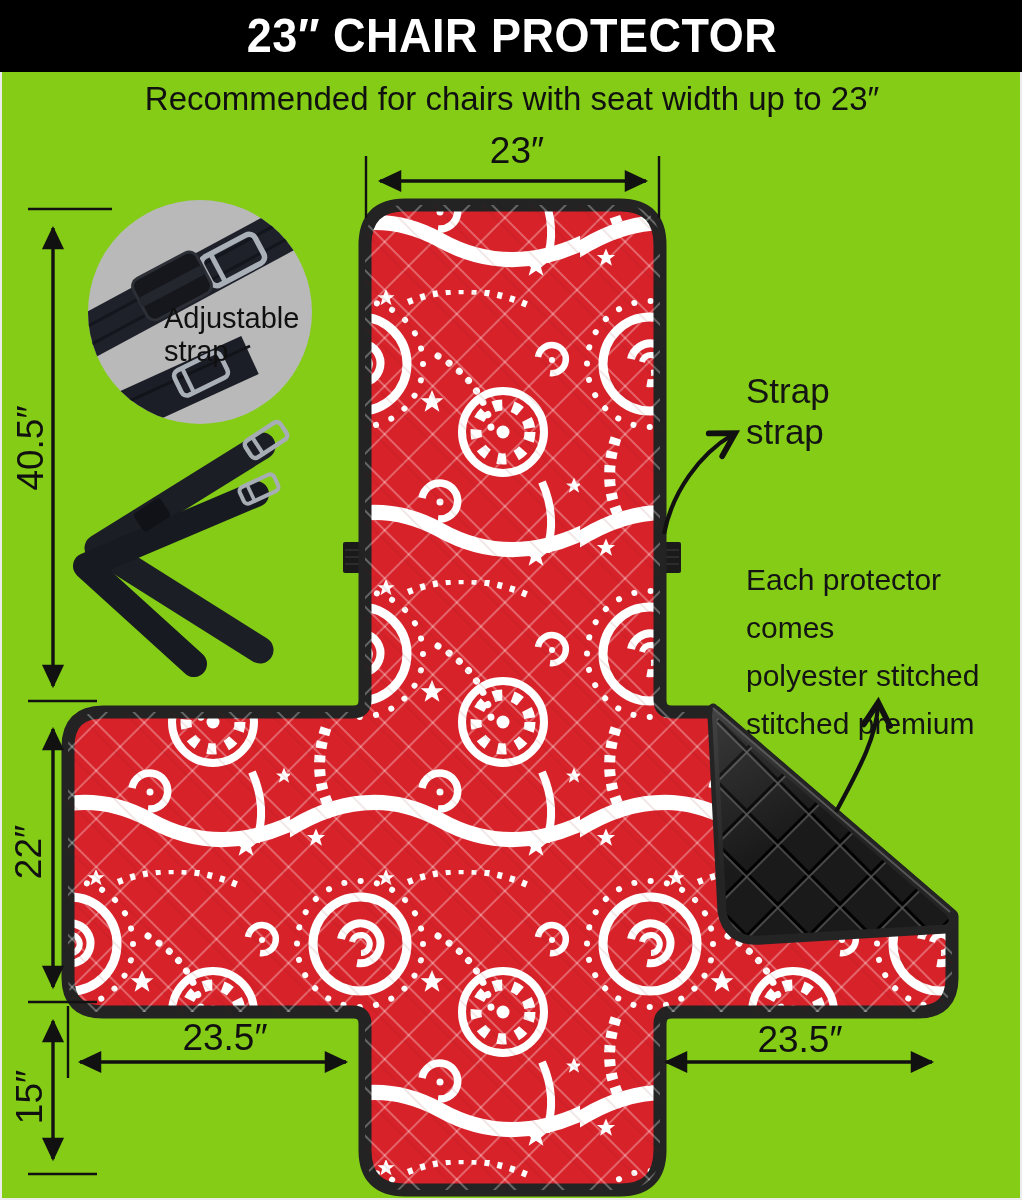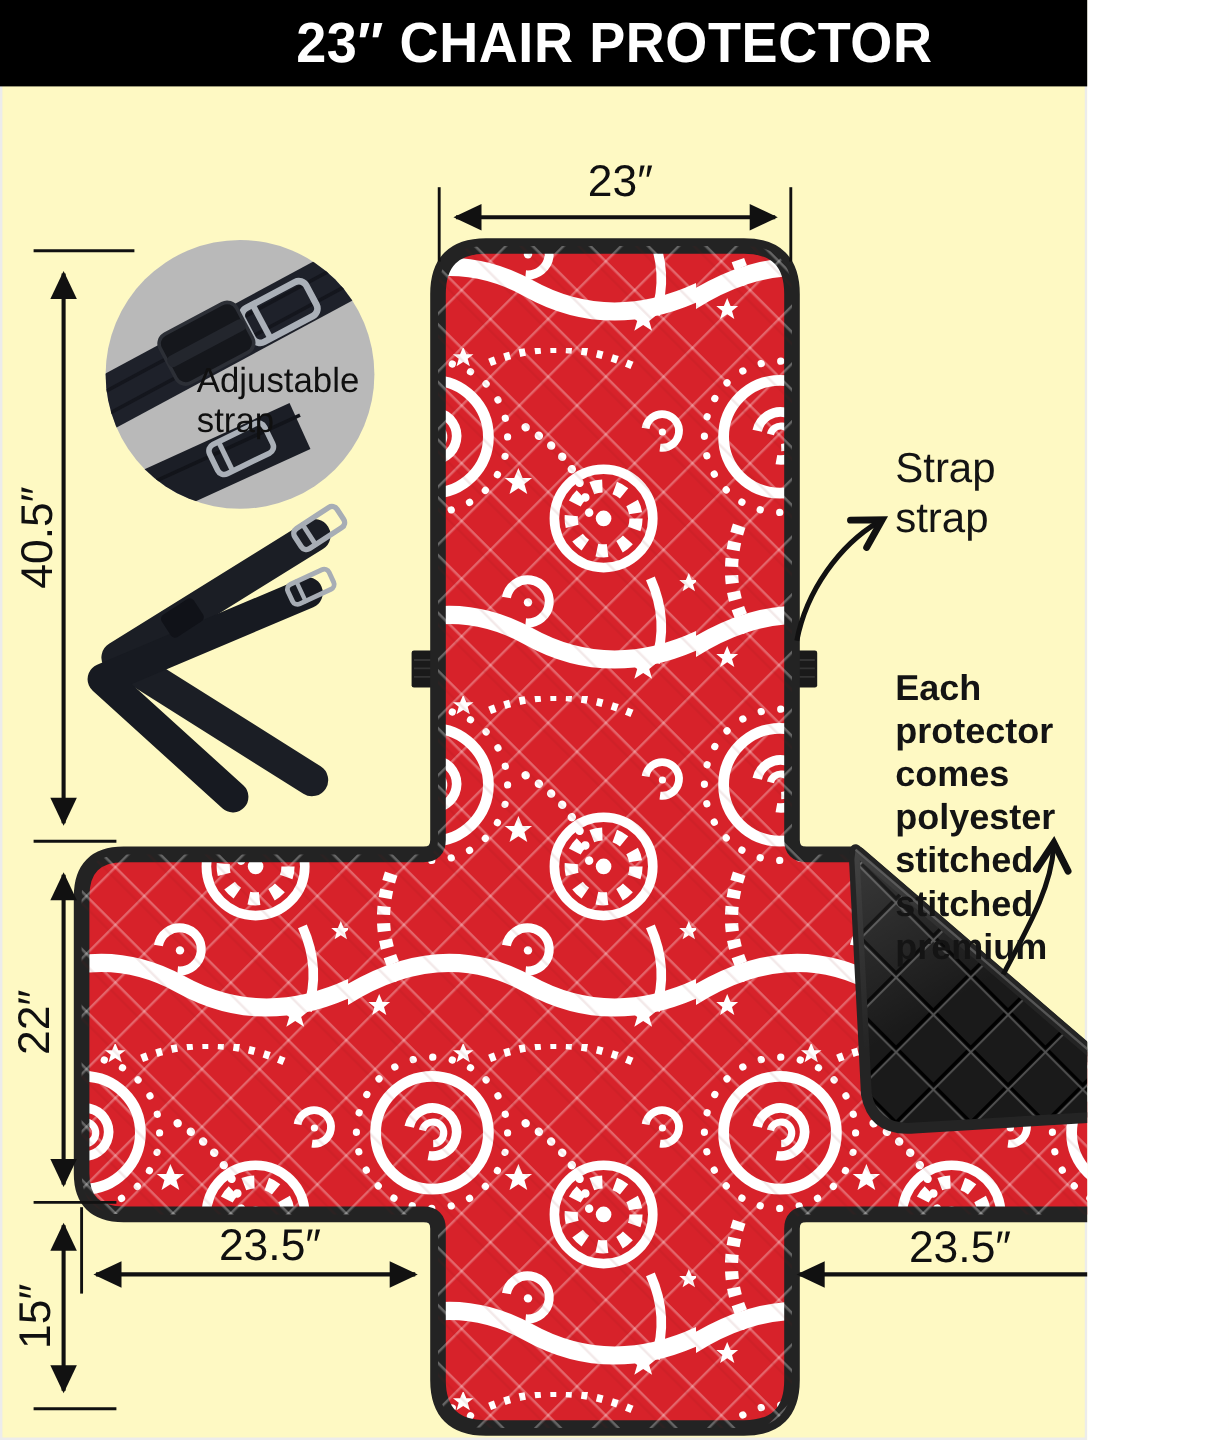--- a/index.html
+++ b/index.html
@@ -1,42 +1,43 @@
 <!DOCTYPE html>
 <html><head>
 <meta charset="utf-8">
 <style>
   html,body{margin:0;padding:0;background:#ffffff;}
   .page{
-    position:relative;width:906px;height:1200px;background:#fef9c3;
+    position:relative;width:1022px;height:1200px;background:#84cc16;
     font-family:"Liberation Sans","DejaVu Sans",sans-serif;overflow:hidden;
     box-shadow:inset 0 0 0 2px #ececec;
   }
   .header{
     position:absolute;top:0;left:0;width:1024px;height:72px;background:#000;
     display:flex;align-items:center;justify-content:center;
   }
   .title{color:#fff;font-size:45px;font-weight:bold;letter-spacing:.5px;transform:scaleY(1.05);}
   .subtitle{position:absolute;top:80px;left:0;width:1024px;text-align:center;font-size:33px;color:#101010;}
   svg.diagram{position:absolute;top:0;left:0;}
   .dim{position:absolute;font-size:37px;color:#101010;text-align:center;white-space:nowrap;}
   .rot{transform:rotate(-90deg);}
   .hook-label{position:absolute;left:746px;top:370px;font-size:35px;line-height:41px;color:#141414;}
-  .note{position:absolute;left:746px;top:556px;font-size:30px;line-height:36px;color:#141414;font-weight:bold;}
+  .note{position:absolute;left:746px;top:556px;font-size:30px;line-height:48px;color:#141414;}
   .inset-label{position:absolute;left:164px;top:302px;width:166px;text-align:left;
     font-size:29px;line-height:33px;color:#101010;}
 </style>
 </head>
 <body>
 
 <div class="page">
 
   <div class="header">
     <div class="title">23″ CHAIR PROTECTOR</div>
   </div>
+  <div class="subtitle">Recommended for chairs with seat width up to 23″</div>
 
   <svg class="diagram" width="1024" height="1200" viewBox="0 0 1024 1200">
     <defs>
       <path id="star" d="M0,-12 L3.5,-3.7 L11.4,-3.7 L5,1.4 L7.4,9.7 L0,4.8 L-7.4,9.7 L-5,1.4 L-11.4,-3.7 L-3.5,-3.7 Z"></path>
 
       <pattern id="redpoly" width="290" height="290" patternUnits="userSpaceOnUse">
         <rect width="290" height="290" fill="#d7222a"></rect>
         <g fill="none" stroke="#ffffff">
           <g transform="translate(70,74)">
             <circle r="63" stroke-width="6" stroke-dasharray="0.1 16.4" stroke-linecap="round"></circle>

